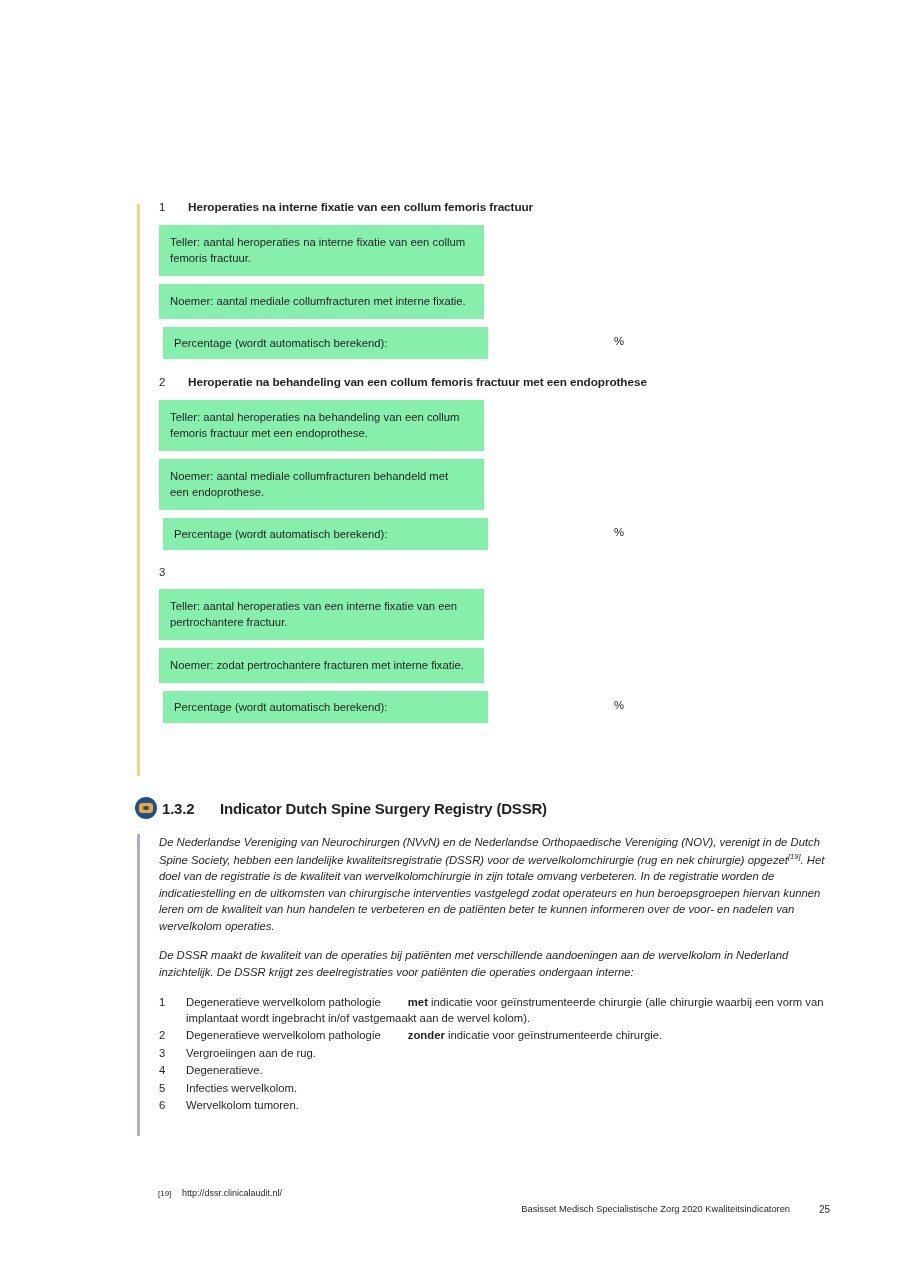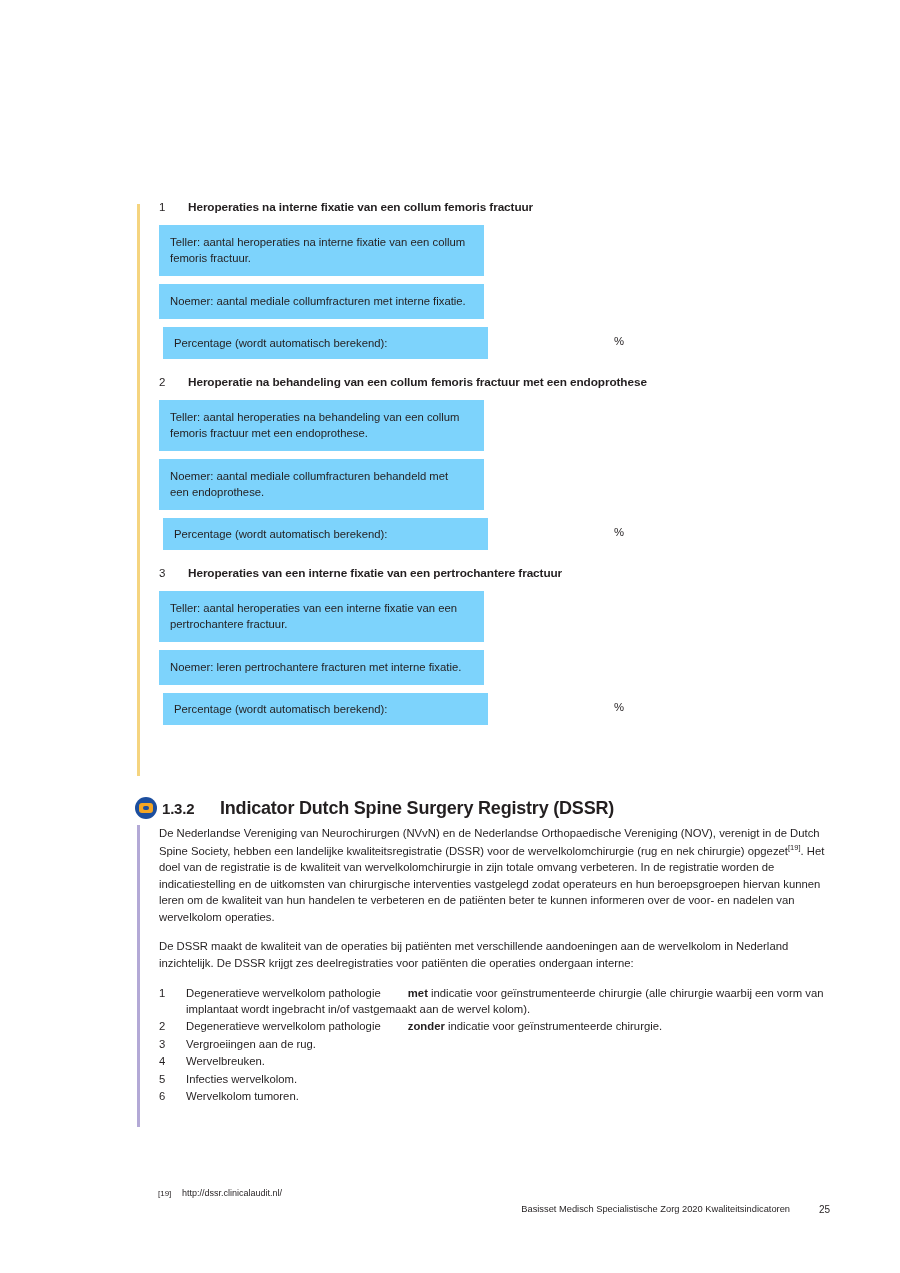--- a/index.html
+++ b/index.html
@@ -54,21 +54,21 @@
   }
   .item-title {
     font-size: 11.8px;
     font-weight: bold;
     letter-spacing: -0.1px;
   }
   .field {
     position: relative;
     margin-left: 22px;
     width: 325px;
-    background: #7dd3fc;
+    background: #86efac;
     padding: 9px 17px 10px 11px;
     font-size: 11.3px;
     line-height: 1.42;
     box-sizing: border-box;
     margin-bottom: 8px;
   }
   .field.one-line {
     padding-top: 8px;
     padding-bottom: 8px;
     margin-left: 26px;
@@ -88,21 +88,21 @@
   .section {
     position: absolute;
     left: 137px;
     top: 795px;
     width: 700px;
   }
   .sec-head {
     display: flex;
     align-items: center;
     height: 26px;
-    margin-bottom: 4px;
+    margin-bottom: 13px;
   }
   .sec-badge {
     width: 22px;
     height: 22px;
     border-radius: 50%;
     background: #1c4e9e;
     position: relative;
     flex: 0 0 22px;
     margin-right: 5px;
     margin-left: -2px;
@@ -124,41 +124,42 @@
     background: #1c4e9e;
   }
   .sec-num {
     font-size: 15px;
     font-weight: bold;
     width: 58px;
     flex: 0 0 58px;
     letter-spacing: -0.2px;
   }
   .sec-title {
-    font-size: 18px;
+    font-size: 15px;
     font-weight: bold;
     letter-spacing: -0.2px;
   }
   .body-wrap {
     position: relative;
     padding-left: 22px;
   }
   .purple-rule {
     position: absolute;
     left: 0;
     top: 0;
     width: 3px;
     height: 302px;
     background: #b3a9d6;
   }
   p.body {
     font-size: 11.3px;
     line-height: 1.47;
     margin: 0 0 13px 0;
     text-align: left;
+    font-style: italic;
   }
   sup.fn {
     font-size: 7.5px;
     vertical-align: super;
   }
   .num-list {
     margin: 0;
     padding: 0;
     list-style: none;
   }
@@ -247,24 +248,23 @@
       <div class="field">Noemer: aantal mediale collumfracturen behandeld met een endoprothese.</div>
       <div class="pct-row gap-after">
         <div class="field one-line">Percentage (wordt automatisch berekend):</div>
         <span class="pct-sign">%</span>
       </div>
     </div>
 
     <div class="item">
       <div class="item-head">
         <span class="item-num">3</span>
-        <span class="item-title">Heroperaties van een interne fixatie van een pertrochantere fractuur</span>
       </div>
       <div class="field">Teller: aantal heroperaties van een interne fixatie van een pertrochantere fractuur.</div>
-      <div class="field">Noemer: leren pertrochantere fracturen met interne fixatie.</div>
+      <div class="field">Noemer: zodat pertrochantere fracturen met interne fixatie.</div>
       <div class="pct-row">
         <div class="field one-line">Percentage (wordt automatisch berekend):</div>
         <span class="pct-sign">%</span>
       </div>
     </div>
   </div>
 
   <div class="section">
     <div class="sec-head">
       <span class="sec-badge"></span>
@@ -287,21 +287,21 @@
         <li>
           <span class="n">2</span>
           <span class="t"><span>Degeneratieve wervelkolom pathologie </span><b class="strong">zonder</b><span> indicatie voor geïnstrumenteerde chirurgie.</span></span>
         </li>
         <li>
           <span class="n">3</span>
           <span class="t">Vergroeiingen aan de rug.</span>
         </li>
         <li>
           <span class="n">4</span>
-          <span class="t">Wervelbreuken.</span>
+          <span class="t">Degeneratieve.</span>
         </li>
         <li>
           <span class="n">5</span>
           <span class="t">Infecties wervelkolom.</span>
         </li>
         <li>
           <span class="n">6</span>
           <span class="t">Wervelkolom tumoren.</span>
         </li>
       </ol>

